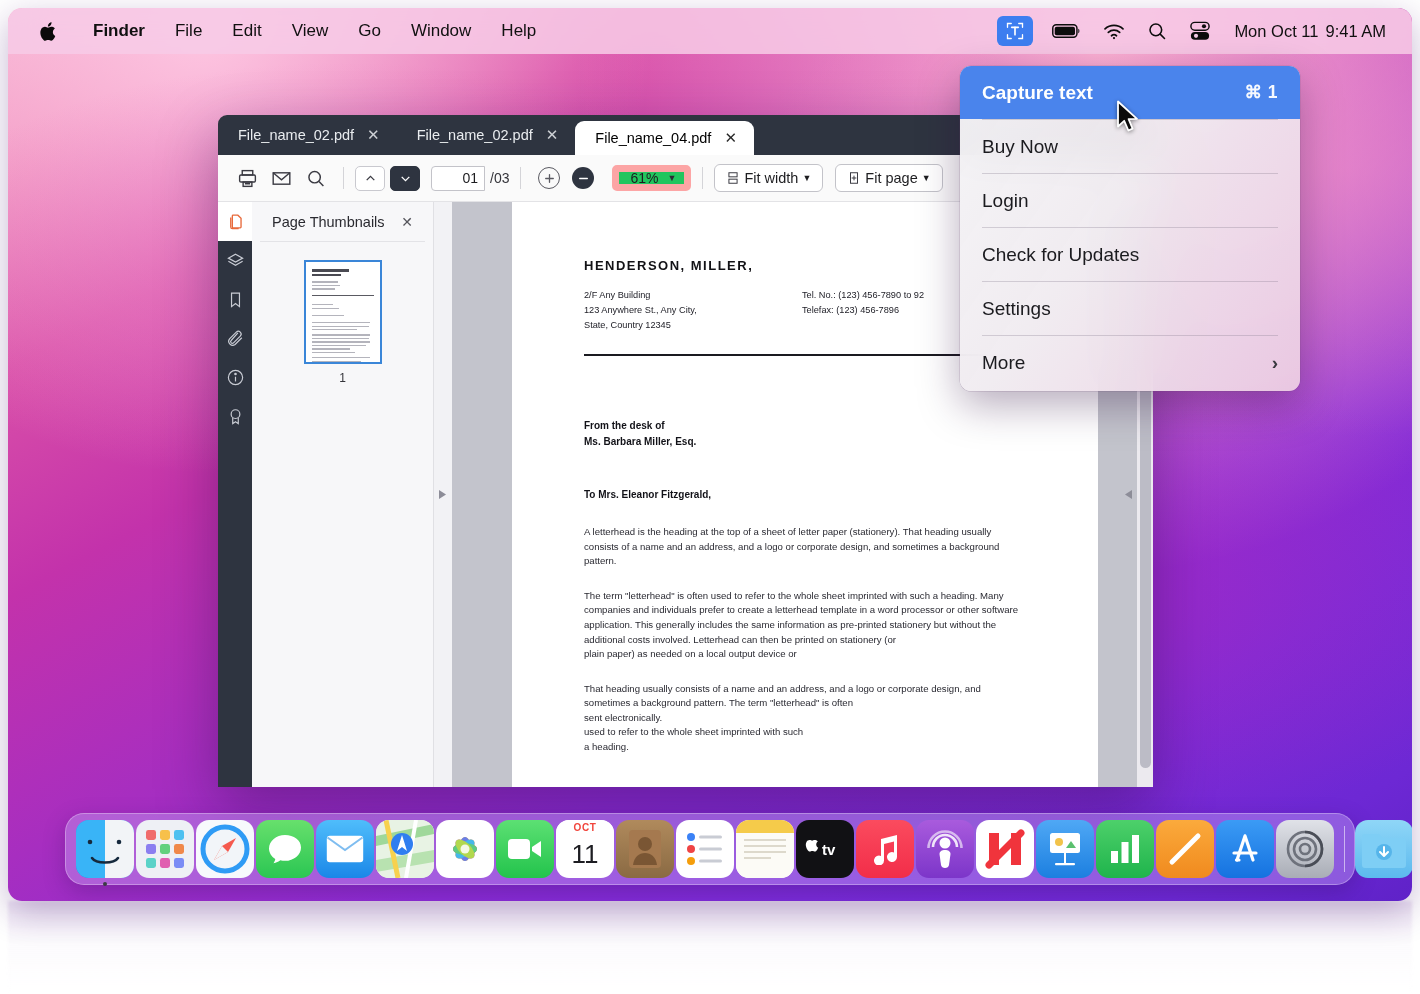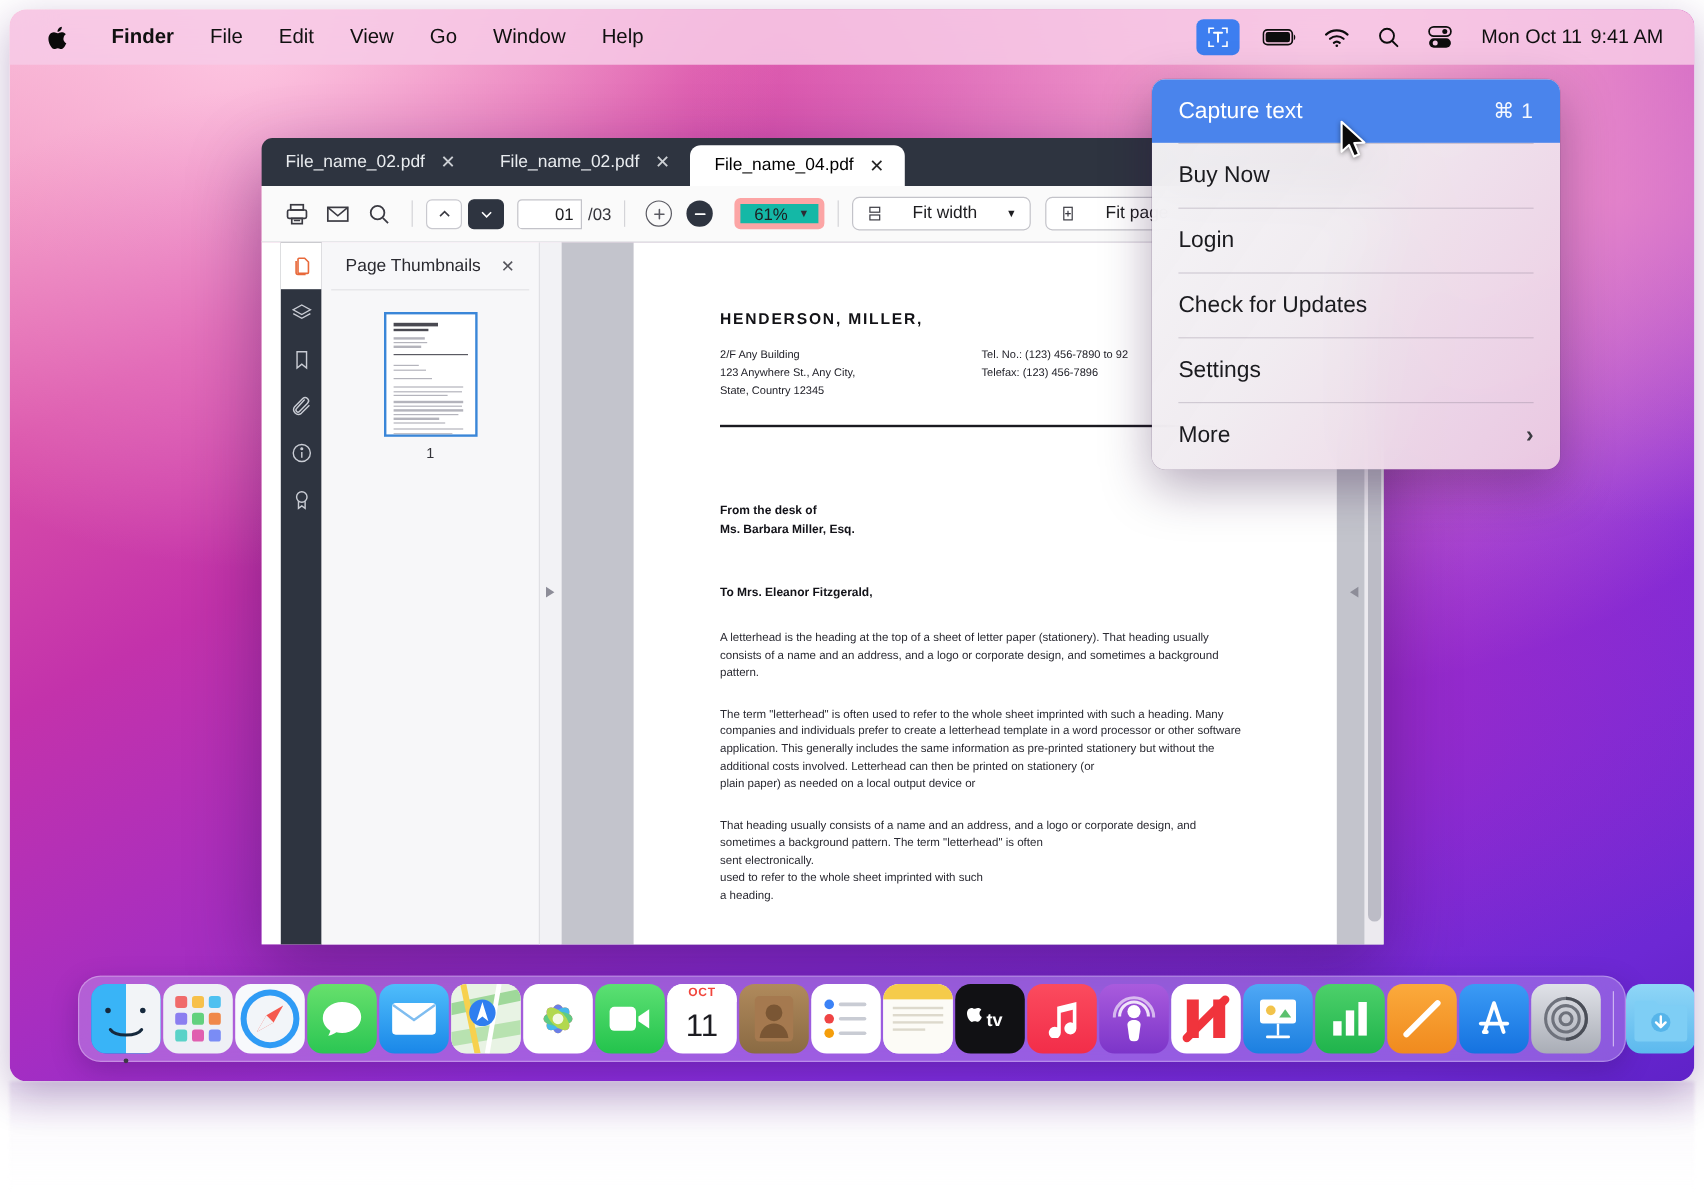--- a/index.html
+++ b/index.html
@@ -76,21 +76,21 @@
     border-radius: 11px;
     background: linear-gradient(125deg, rgba(244,244,246,0.97) 0%, rgba(240,235,240,0.95) 45%, rgba(236,205,226,0.95) 100%);
     backdrop-filter: blur(22px);
     box-shadow: 0 14px 42px rgba(40,10,60,0.34), 0 0 0 0.5px rgba(120,90,130,0.30);
     z-index: 60; overflow: hidden; padding-bottom: 2px;
   }
   .dd-item {
     position: relative; height: 53px; display: flex; align-items: center;
     padding: 0 22px; font-size: 19px; color: #1b1b1f; cursor: default;
   }
-  .dd-item.selected { background: #4a84ec; color: #ffffff; }
+  .dd-item.selected { background: #4a84ec; color: #ffffff; font-weight: bold; }
   .dd-item .shortcut { margin-left: auto; font-size: 17.5px; opacity: 0.95; letter-spacing: 0.5px; }
   .dd-item .chev { margin-left: auto; font-size: 19px; font-weight: 600; color: #3a3a40; }
   .dd-sep { height: 1px; margin: 0 22px; background: rgba(130,120,140,0.30); }
 
   
   #cursor { position: absolute; left: 1108px; top: 92px; z-index: 90; filter: drop-shadow(0 1px 2px rgba(0,0,0,0.45)); }
 
   
   #app-window {
     position: absolute; left: 210px; top: 107px; width: 935px; height: 672px;
@@ -131,32 +131,32 @@
     width: 54px; height: 25px; border: 1px solid #c3c3c9; border-radius: 4px 0 0 4px;
     background: #fff; font-size: 14px; color: #1d1d20; text-align: right;
     padding-right: 6px; display: flex; align-items: center; justify-content: flex-end;
     margin-left: 6px;
   }
   .pg-total { font-size: 14px; color: #34343a; padding-left: 5px; }
   .zoom-circle { width: 22px; height: 22px; border-radius: 50%; display:flex; align-items:center; justify-content:center; }
   .zoom-circle.outline { border: 1.8px solid #5a5a62; }
   .zoom-circle.filled { background: #2e3440; }
   .zoom-select {
-    height: 26px; min-width: 68px; border: 5px solid #fca5a5; border-radius: 5px; background: #14b8a6;
+    height: 26px; min-width: 68px; border: 7px solid #fca5a5; border-radius: 5px; background: #22c55e;
     display: flex; align-items: center; justify-content: space-between; gap: 9px;
     padding: 0 8px 0 11px; font-size: 14px; color: #1d1d20; margin-left: 12px;
   }
   .fit-btn {
     height: 28px; border: 1px solid #c3c3c9; border-radius: 6px; background: #fff;
-    display: flex; align-items: center; gap: 24px; padding: 0 11px; font-size: 14.5px; color: #1d1d20;
+    display: flex; align-items: center; gap: 4px; padding: 0 11px; font-size: 14.5px; color: #1d1d20;
     margin-right: 12px;
   }
 
   
-  #win-body { display: flex; height: 585px; background: #ffffff; padding-left: 16px; }
+  #win-body { display: flex; height: 585px; background: #ffffff; }
   #icon-rail {
     width: 34px; background: #2e3440; display: flex; flex-direction: column; align-items: center;
     padding-top: 0;
   }
   .rail-icon {
     width: 34px; height: 39px; display: flex; align-items: center; justify-content: center;
   }
   .rail-icon.active { background: #ffffff; }
 
   #thumb-panel { width: 182px; background: #f7f7f9; border-right: 1px solid #e0e0e4; position: relative; }

